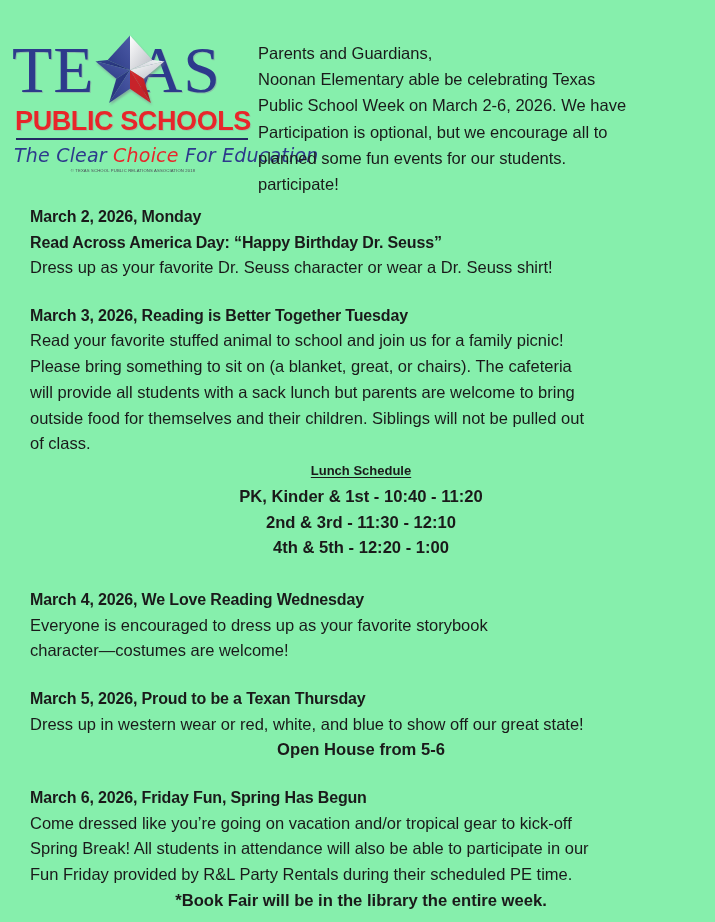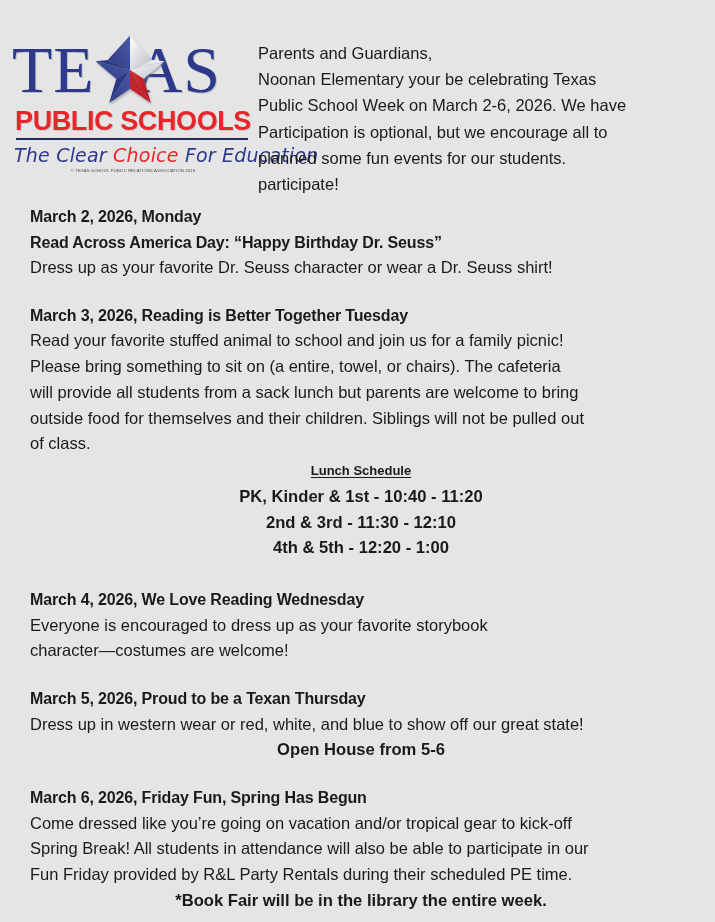--- a/index.html
+++ b/index.html
@@ -14,21 +14,21 @@
     position: relative;
     font-family: "Liberation Sans", "DejaVu Sans", sans-serif;
     color: #1a1a1a;
     overflow: hidden;
   }
 
   .page {
     position: relative;
     width: 715px;
     height: 922px;
-    background: #e5e5e5;
+    background: #86efac;
   }
 
   
   .logo-block {
     position: absolute;
     left: 12px;
     top: 32px;
     width: 240px;
     height: 152px;
   }
@@ -229,42 +229,42 @@
     <div class="logo-publicschools">PUBLIC SCHOOLS</div>
     <div class="logo-rule"></div>
 
     <div class="logo-tagline"><span class="tg-blue">The Clear </span><span class="tg-red">Choice</span><span class="tg-blue"> For Education</span></div>
 
     <div class="logo-fineprint">© TEXAS SCHOOL PUBLIC RELATIONS ASSOCIATION 2018</div>
   </div>
 
   <div class="intro">
     <div>Parents and Guardians,</div>
-    <div>Noonan Elementary your be celebrating Texas</div>
+    <div>Noonan Elementary able be celebrating Texas</div>
     <div>Public School Week on March 2-6, 2026.  We have</div>
     <div>Participation is optional, but we encourage all to</div>
     <div>planned some fun events for our students.</div>
     <div>participate!</div>
   </div>
 
   <div class="body-area">
 
     <div class="sec">
       <div class="hd">March 2, 2026, Monday</div>
       <div class="hd">Read Across America Day:  “Happy Birthday Dr. Seuss”</div>
       <div class="ln">Dress up as your favorite Dr. Seuss character or wear a Dr. Seuss shirt!</div>
     </div>
 
     <div class="gap-md"></div>
 
     <div class="sec">
       <div class="hd">March 3, 2026, Reading is Better Together Tuesday</div>
       <div class="ln">Read your favorite stuffed animal to school and join us for a family picnic!</div>
-      <div class="ln">Please bring something to sit on (a entire, towel, or chairs). The cafeteria</div>
-      <div class="ln">will provide all students from a sack lunch but parents are welcome to bring</div>
+      <div class="ln">Please bring something to sit on (a blanket, great, or chairs). The cafeteria</div>
+      <div class="ln">will provide all students with a sack lunch but parents are welcome to bring</div>
       <div class="ln">outside food for themselves and their children.  Siblings will not be pulled out</div>
       <div class="ln">of class.</div>
     </div>
 
     <div class="sched">
       <div class="sched-title">Lunch Schedule</div>
       <div class="sched-row">PK, Kinder &amp; 1st -  10:40 - 11:20</div>
       <div class="sched-row">2nd &amp; 3rd - 11:30 - 12:10</div>
       <div class="sched-row">4th &amp; 5th -  12:20 - 1:00</div>
     </div>

